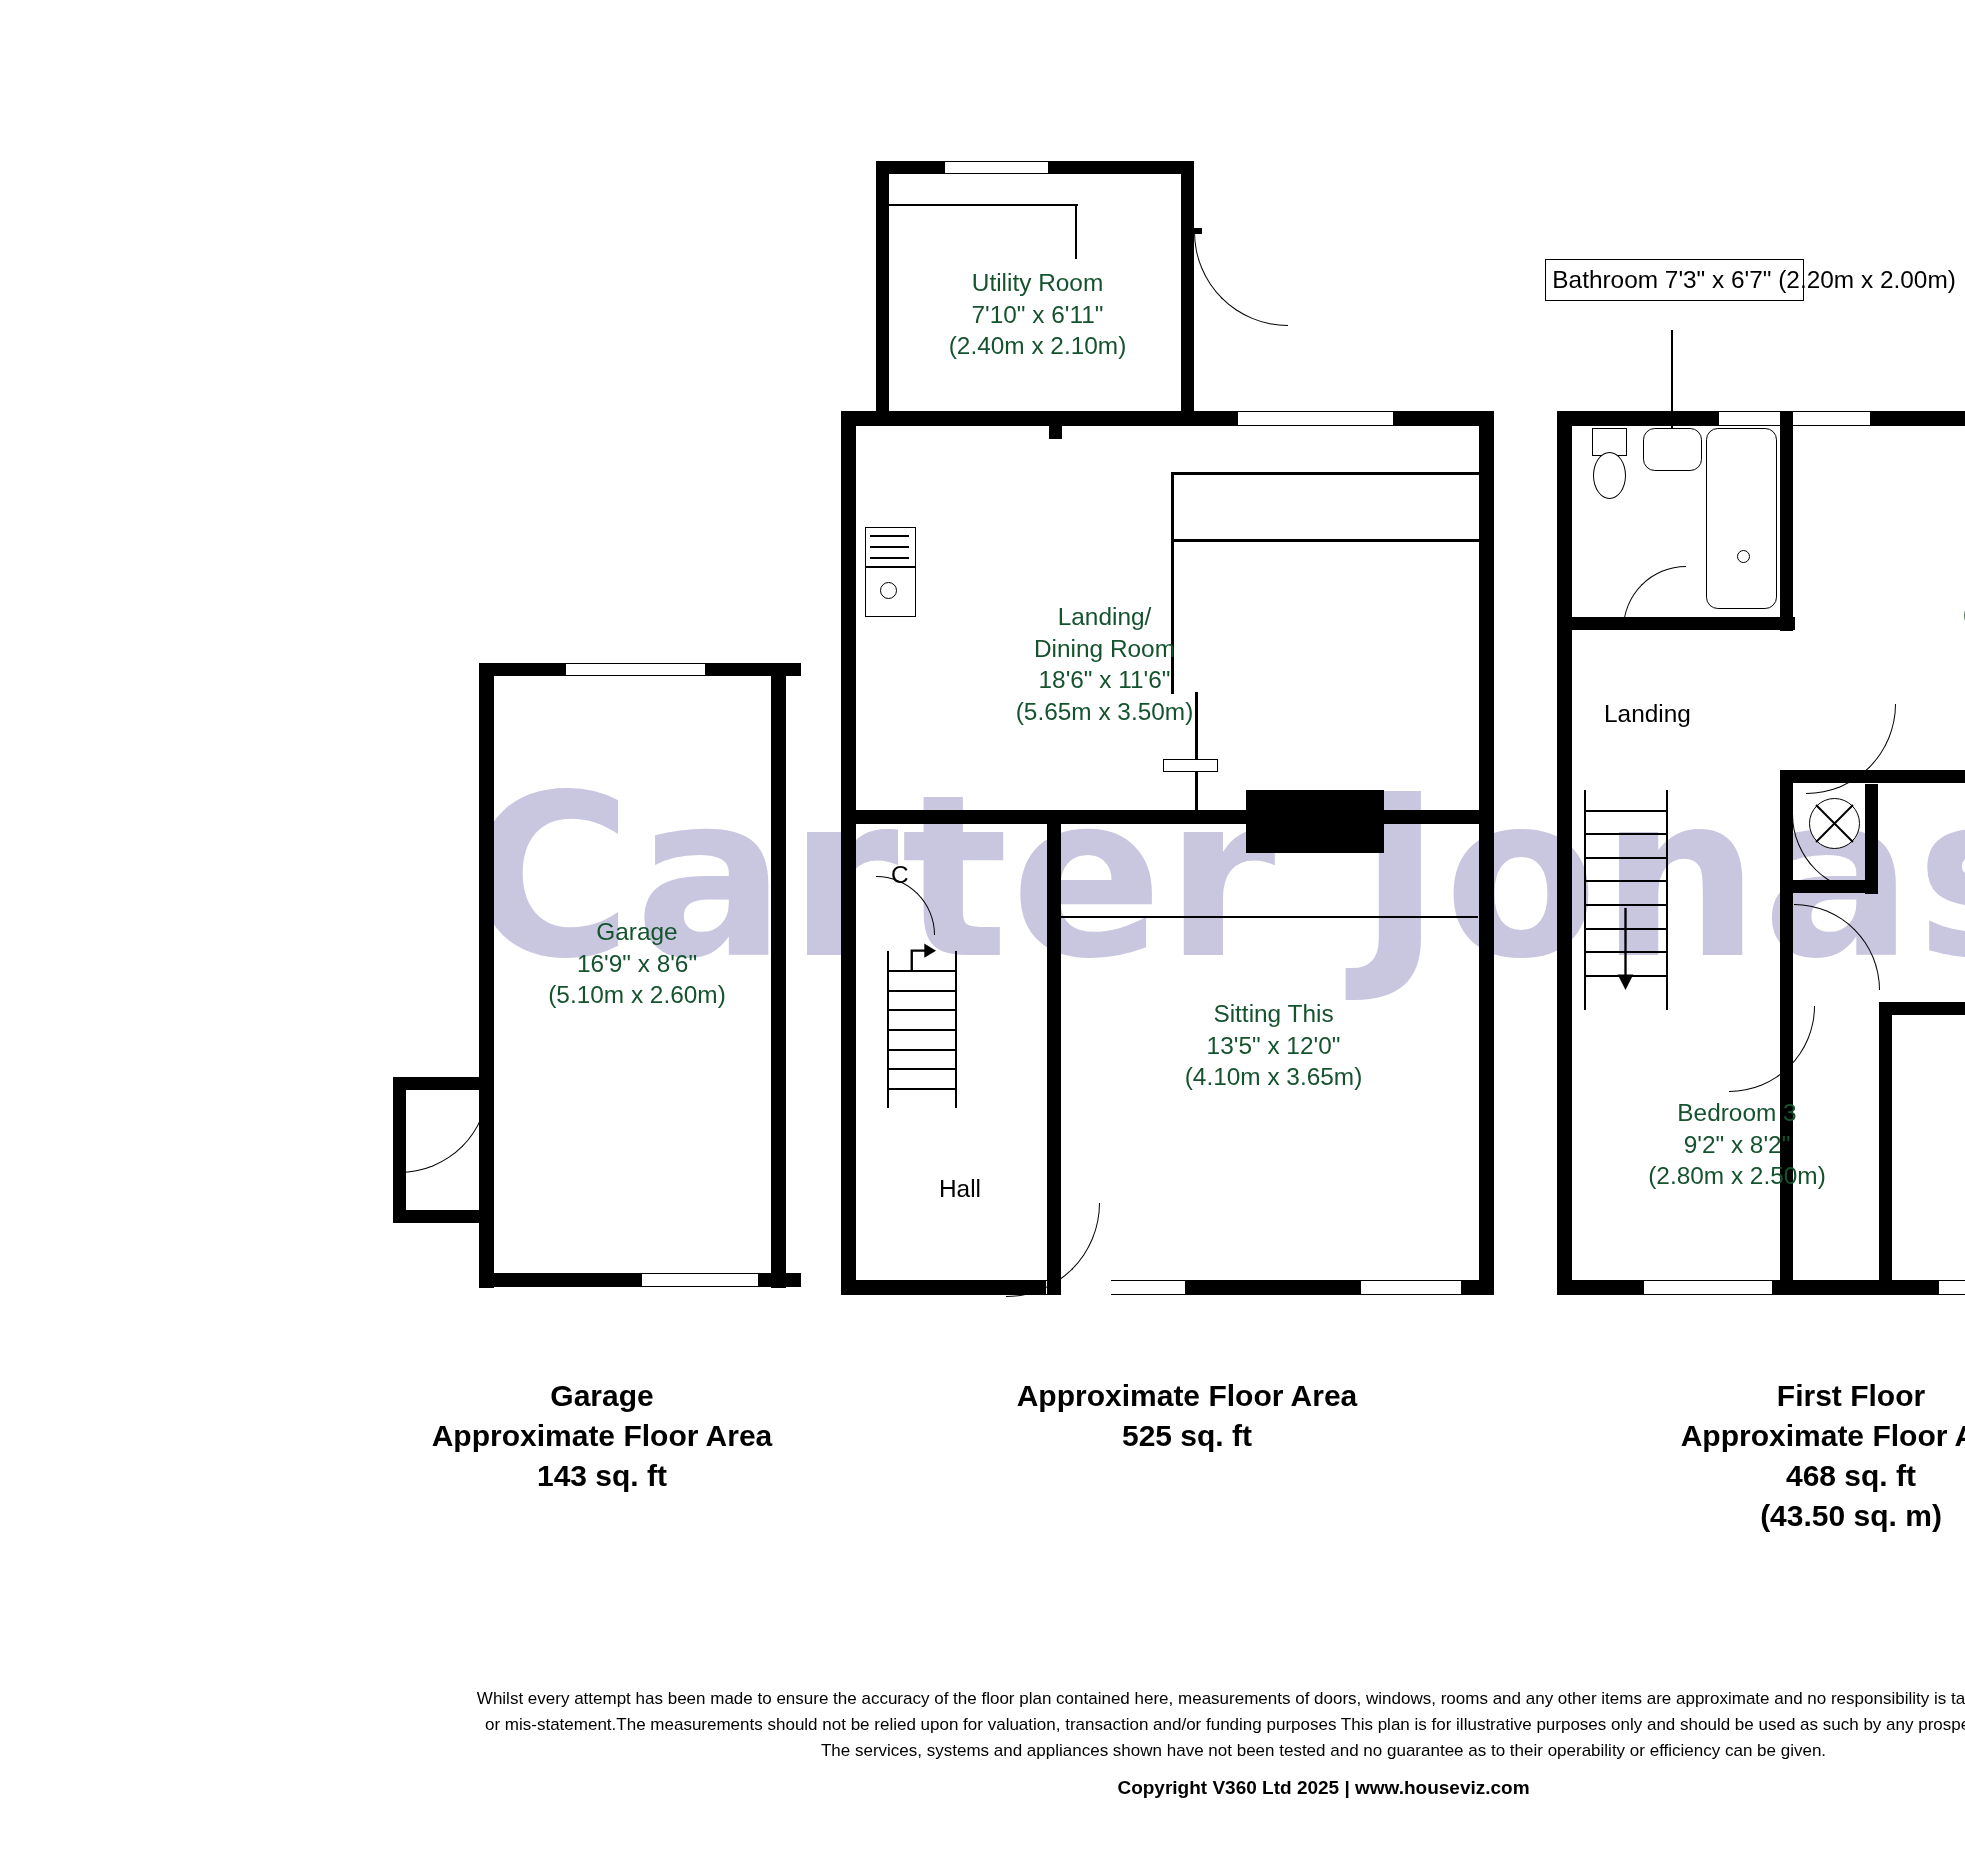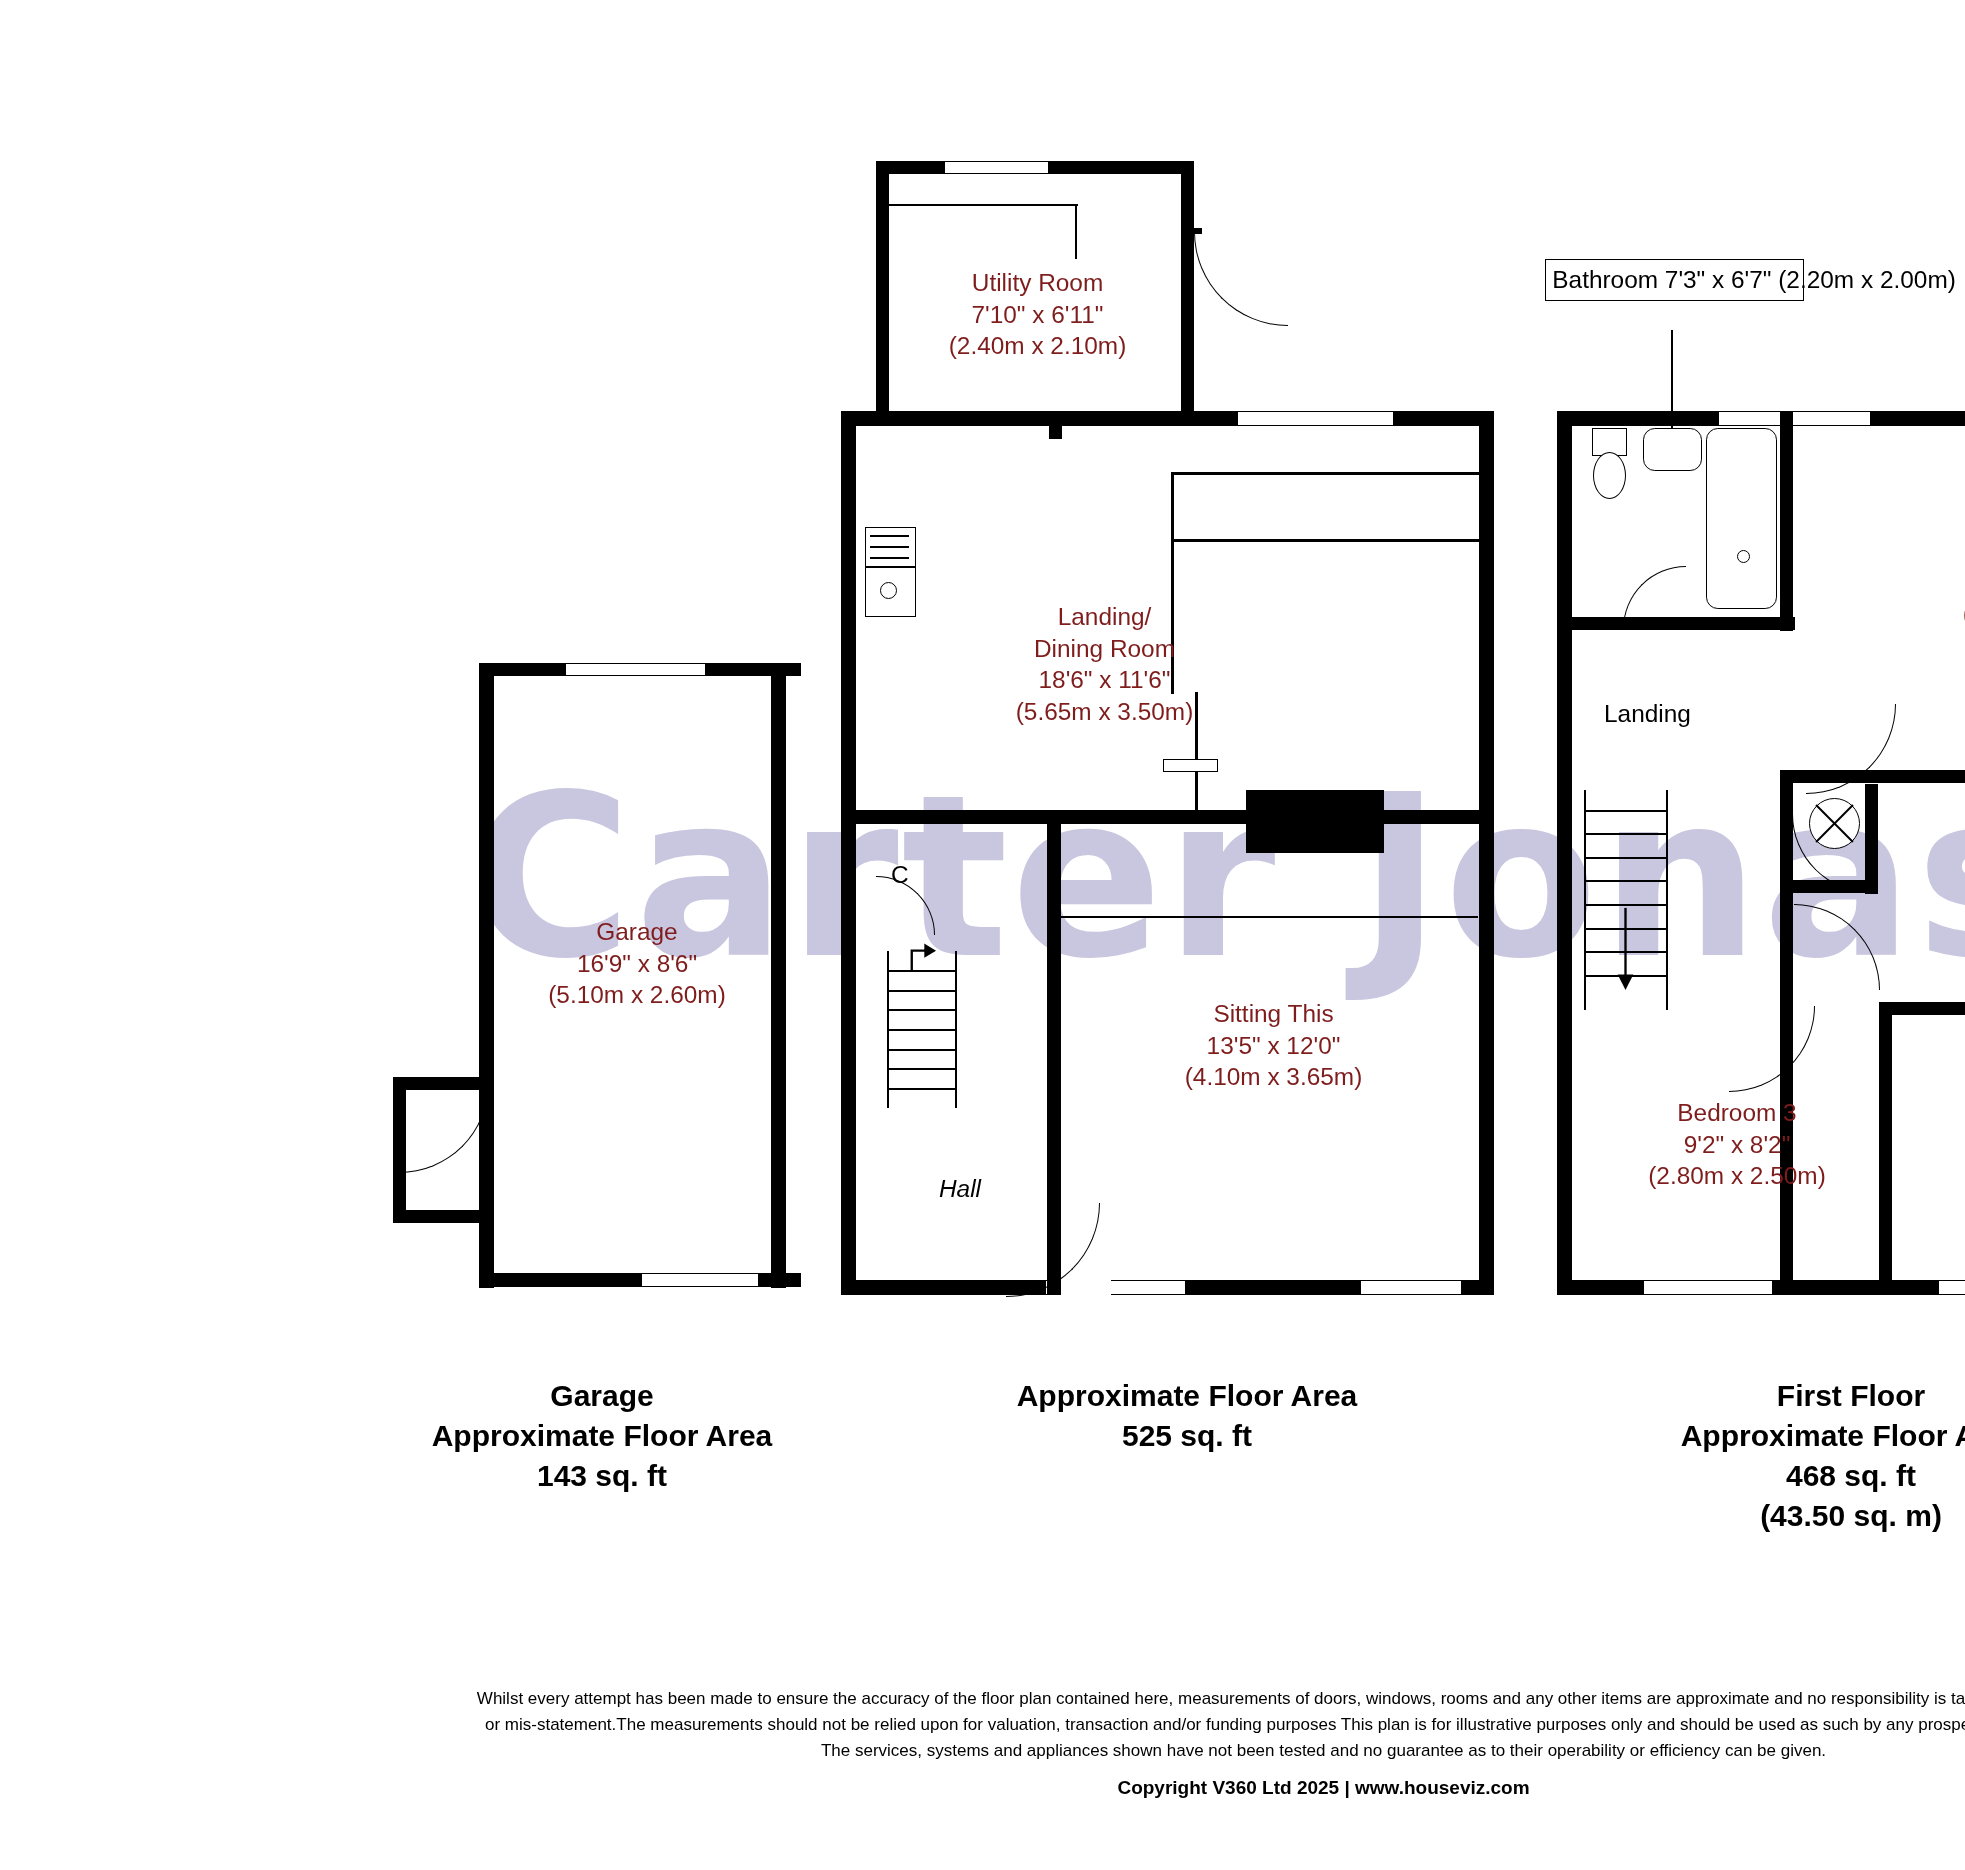--- a/index.html
+++ b/index.html
@@ -48,21 +48,21 @@
     background: #ffffff;
     border: 1.6px solid #000000;
     box-sizing: border-box;
   }
   
   .label {
     position: absolute;
     text-align: center;
     font-size: 24.4px;
     line-height: 1.30;
-    color: #7f1d1d;
+    color: #14532d;
     white-space: nowrap;
   }
   .label .nm { display:block; }
   .label .d1 { display:block; }
   .label .d2 { display:block; }
   .small-label {
     position: absolute;
     font-size: 24.4px;
     color: #000000;
     white-space: nowrap;
@@ -218,21 +218,21 @@
     <div class="thinline" style="left:887px; top:1049px; width:70px; height:2px;"></div>
     <div class="thinline" style="left:887px; top:1068px; width:70px; height:2px;"></div>
     <div class="thinline" style="left:887px; top:1088px; width:70px; height:2px;"></div>
     <div class="svgwrap" style="left:900px; top:935px; width:47px; height:47px;">
       <svg width="47" height="47" viewBox="0 0 120 120">
         <polyline points="30,90 30,40 70,40" fill="none" stroke="#000" stroke-width="6"></polyline>
         <polygon points="62,22 92,40 62,58" fill="#000"></polygon>
       </svg>
     </div>
 
-    <div class="small-label" style="left:939px; top:1175px;font-style:italic;">Hall</div>
+    <div class="small-label" style="left:939px; top:1175px;">Hall</div>
 
     <div class="arc" style="left:1006px; top:1203px; width:94px; height:94px; border-top:none; border-left:none; border-radius:0 0 94px 0;"></div>
     <div class="wall" style="left:1061px; top:1280px; width:50px; height:15px; background:#ffffff;"></div>
 
     <div class="label" style="left:1069px; top:998px; width:409px;">
       <span class="nm">Sitting This</span>
       <span class="d1">13'5" x 12'0"</span>
       <span class="d2">(4.10m x 3.65m)</span>
     </div>
   </div>

